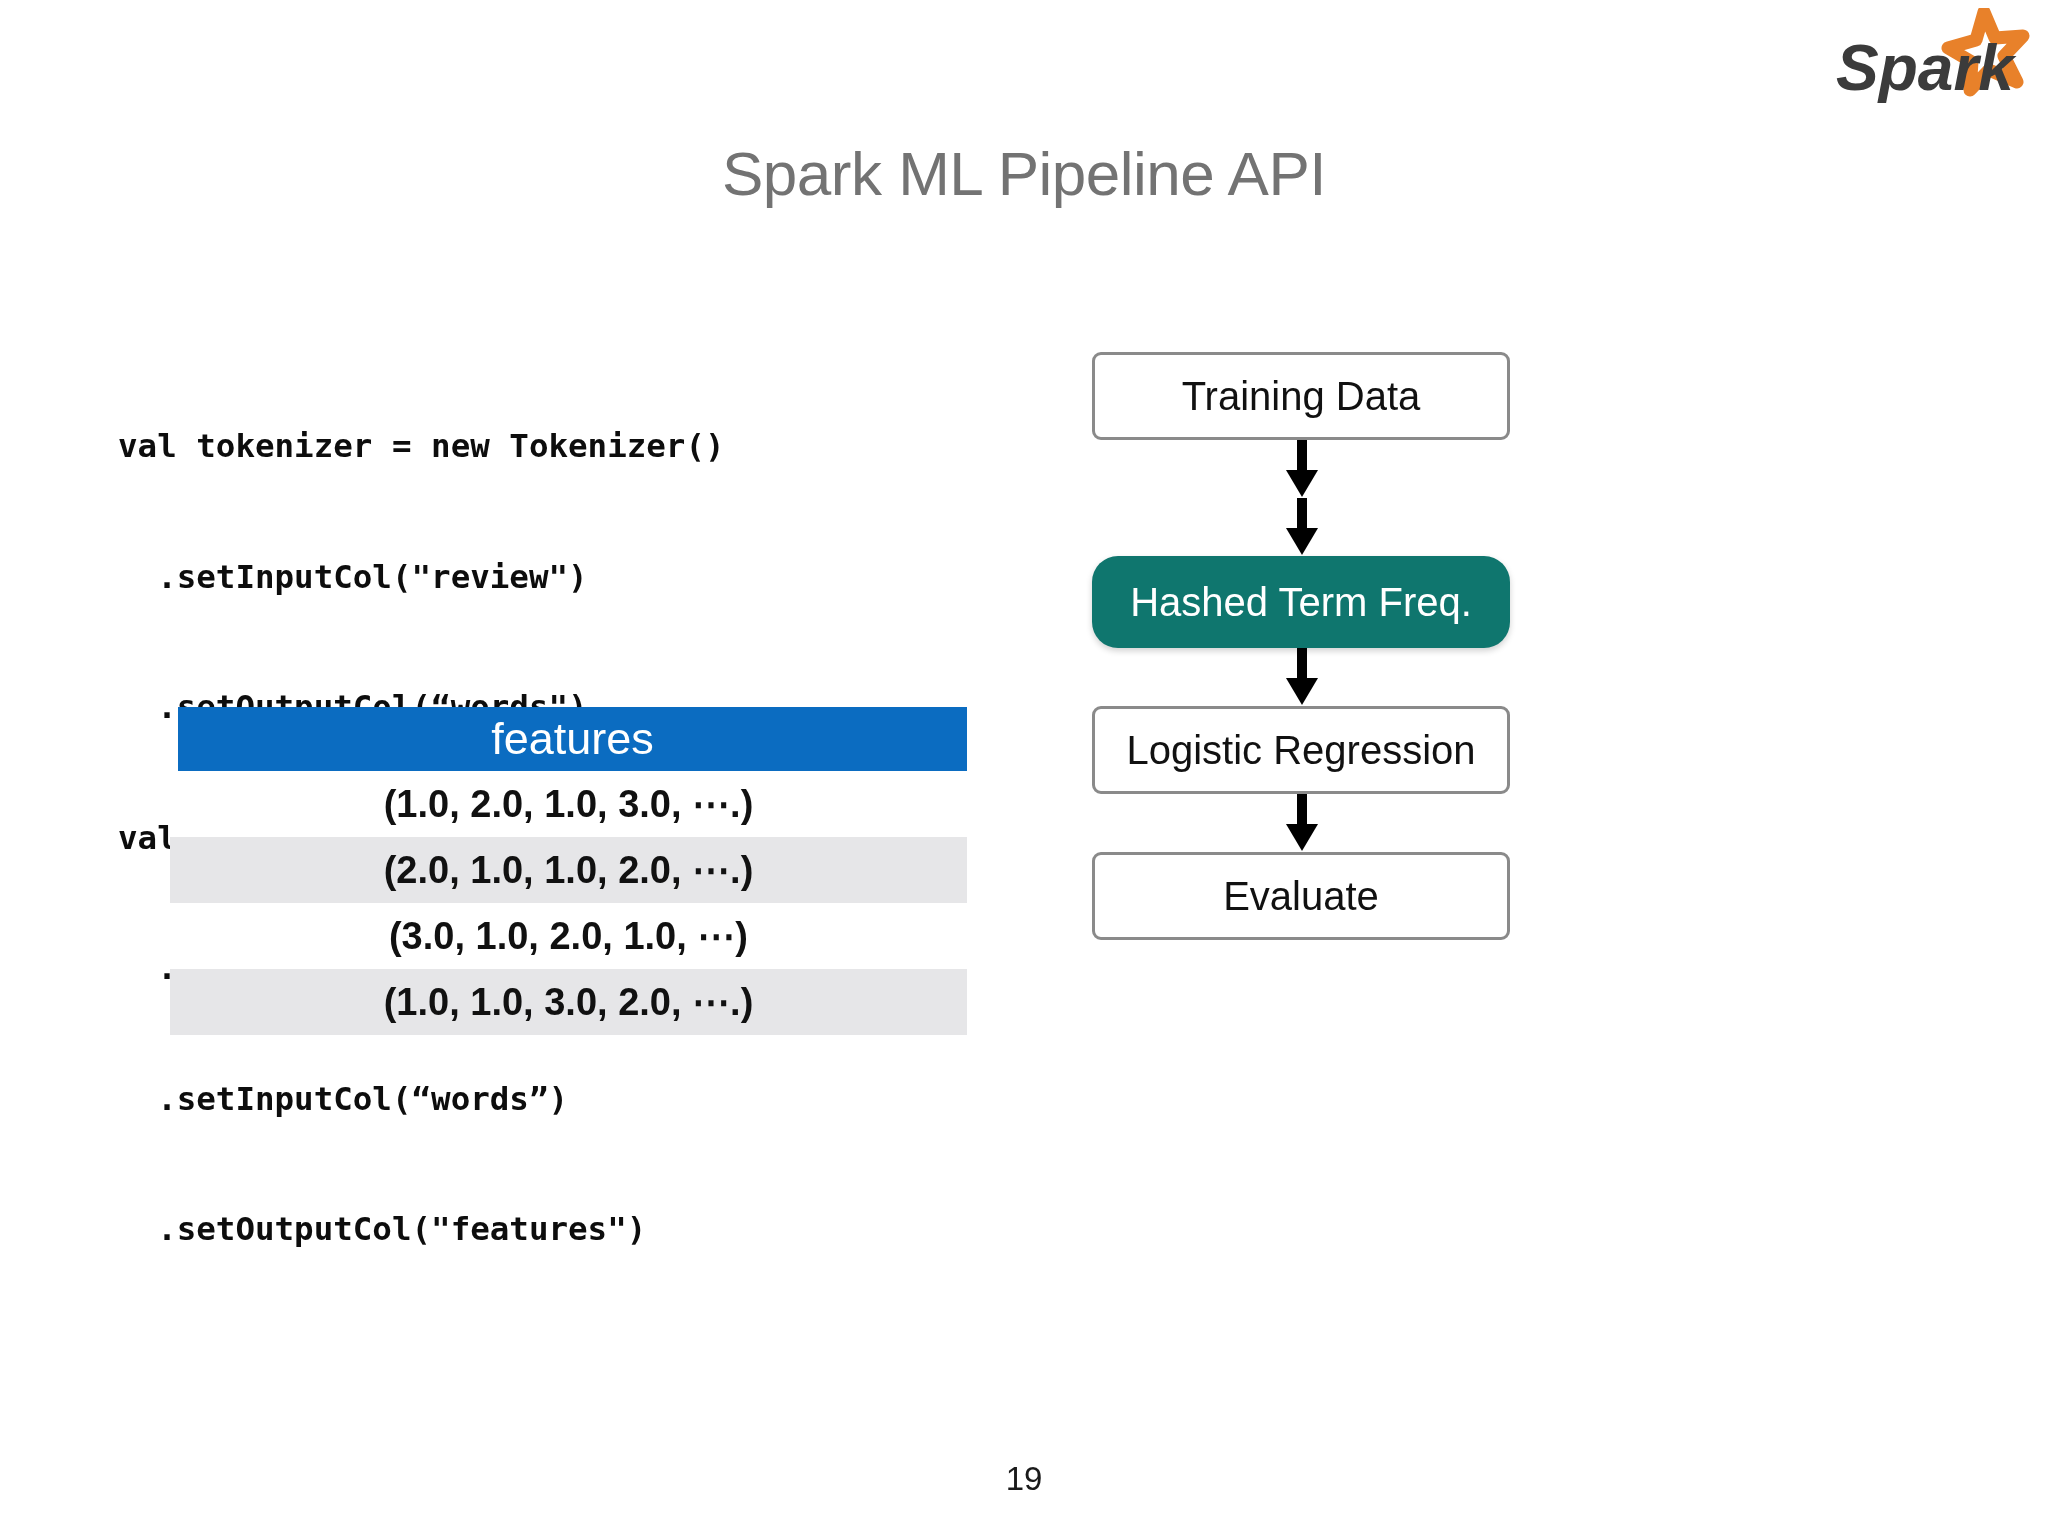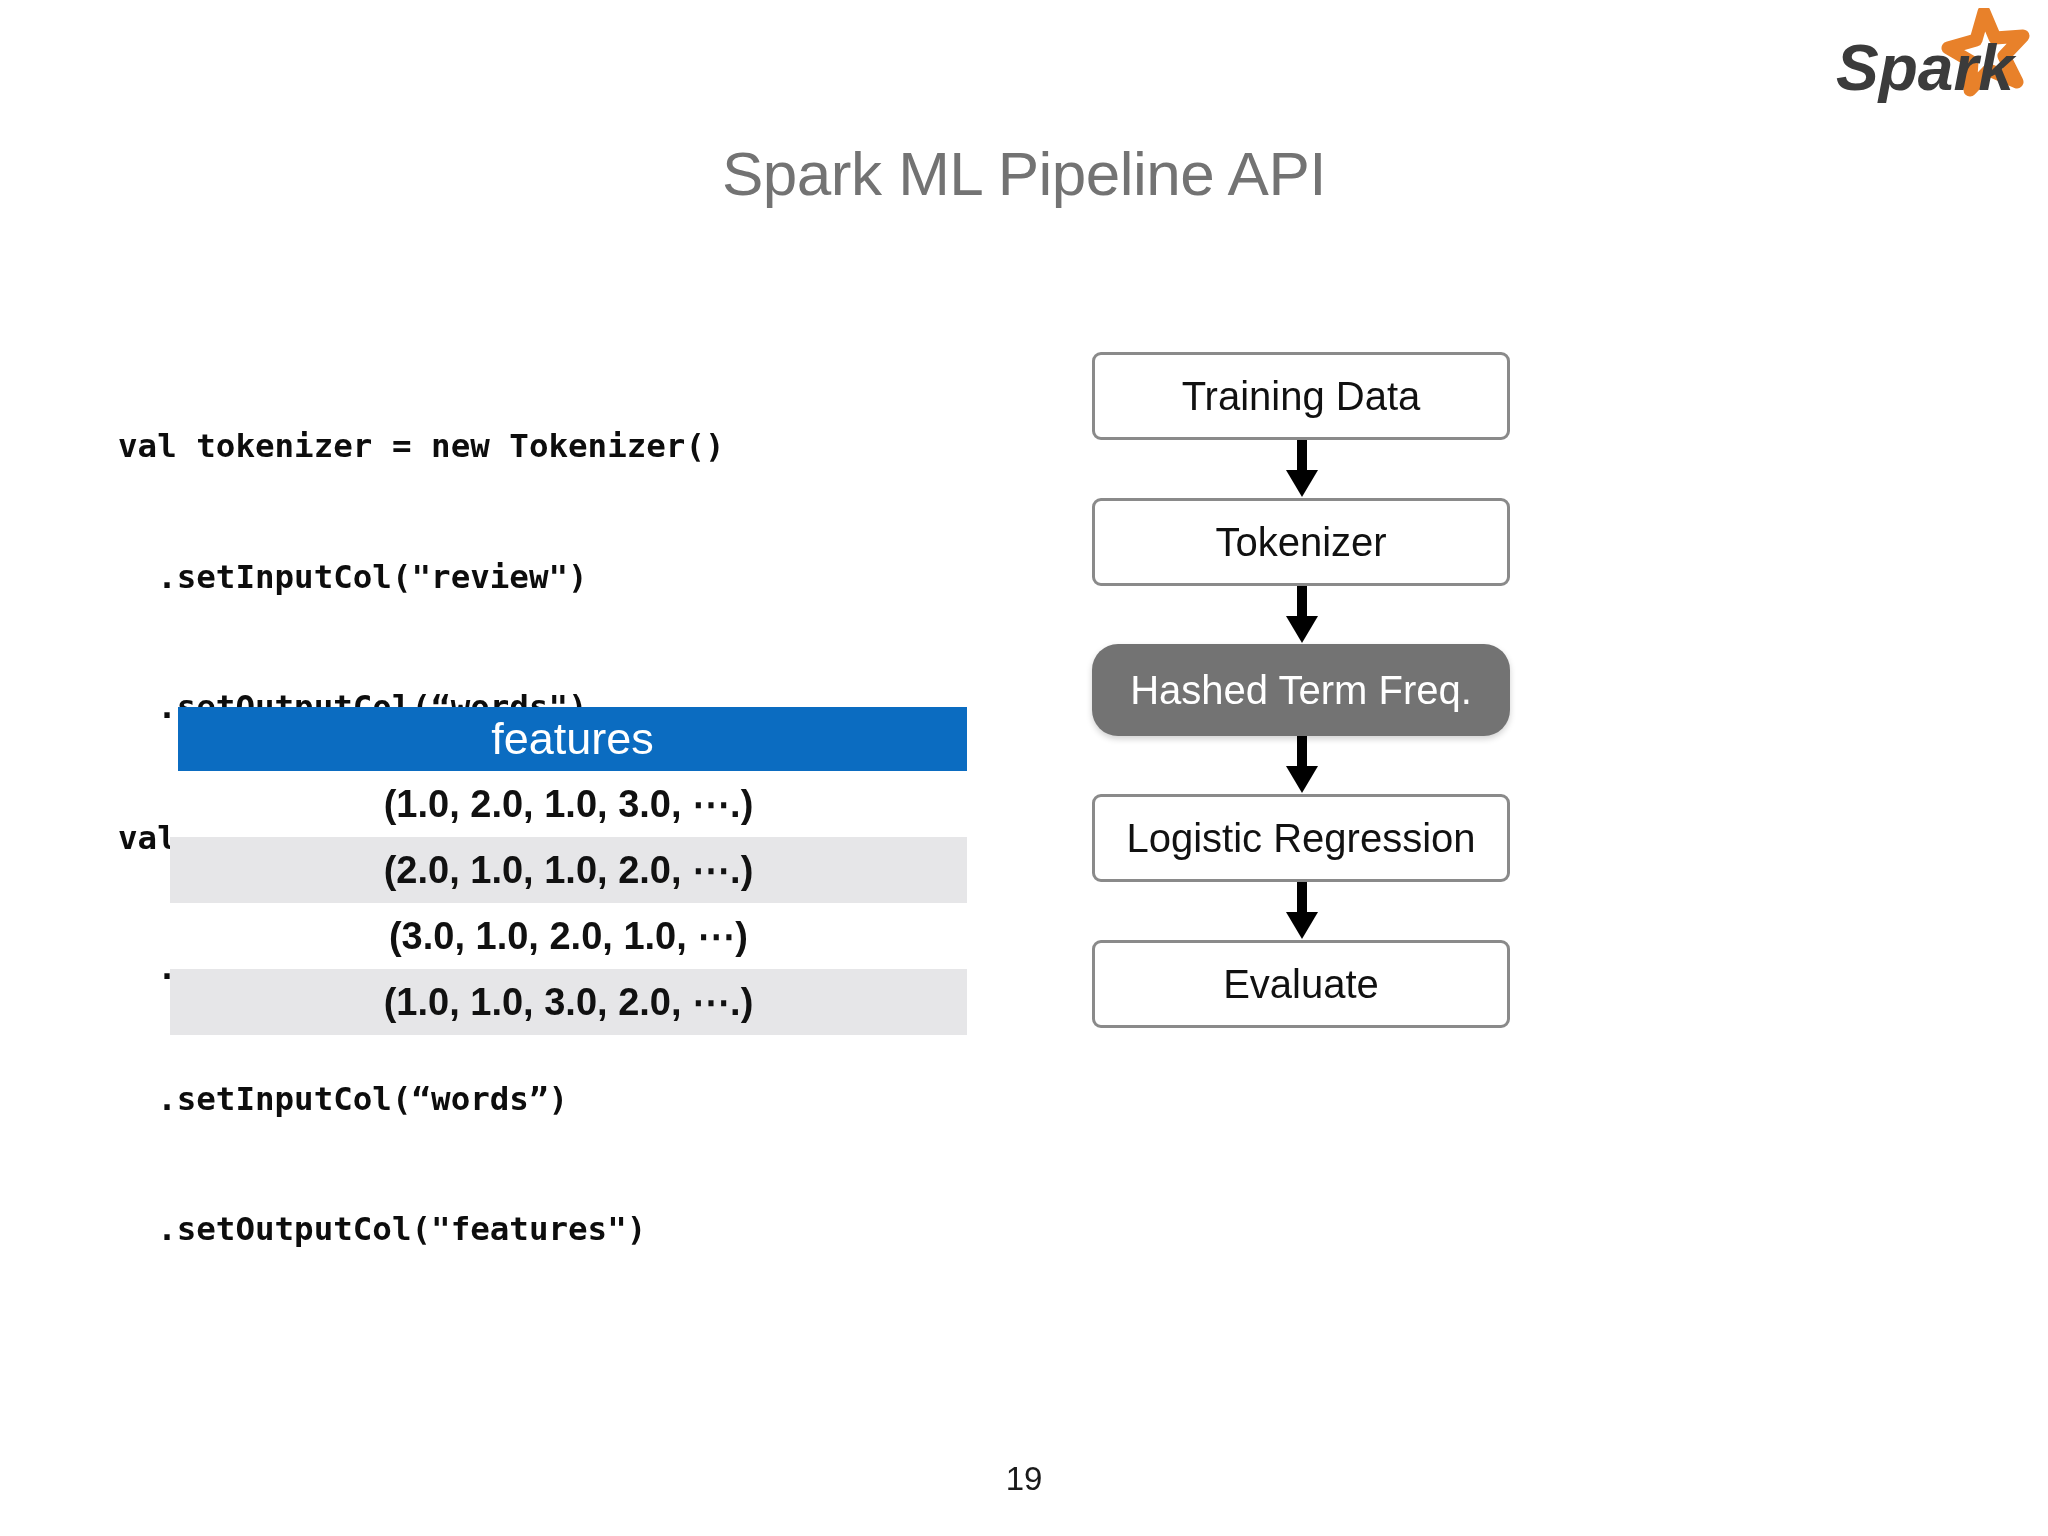--- a/index.html
+++ b/index.html
@@ -98,21 +98,21 @@
     border-radius: 9px;
     background: #ffffff;
     color: #111111;
     font-size: 40px;
     display: flex;
     align-items: center;
     justify-content: center;
     font-weight: 400;
   }
   .pipe-box.green {
-    background: #737373;
+    background: #0f766e;
     border: none;
     color: #ffffff;
     border-radius: 26px;
     box-shadow: 0 3px 6px rgba(0,0,0,0.18);
     height: 92px;
   }
   .pipe-arrow {
     height: 58px;
     display: flex;
     justify-content: center;
@@ -171,23 +171,20 @@
     <span>Training Data</span>
   </div>
 
   <div class="pipe-arrow">
     <svg width="34" height="58" viewBox="0 0 34 58">
       <rect x="12" y="0" width="10" height="34" fill="#000000"></rect>
       <polygon points="1,30 33,30 17,57" fill="#000000"></polygon>
     </svg>
   </div>
 
-  <div class="pipe-box">
-    <span>Tokenizer</span>
-  </div>
 
   <div class="pipe-arrow">
     <svg width="34" height="58" viewBox="0 0 34 58">
       <rect x="12" y="0" width="10" height="34" fill="#000000"></rect>
       <polygon points="1,30 33,30 17,57" fill="#000000"></polygon>
     </svg>
   </div>
 
   <div class="pipe-box green">
     <span>Hashed Term Freq.</span>

